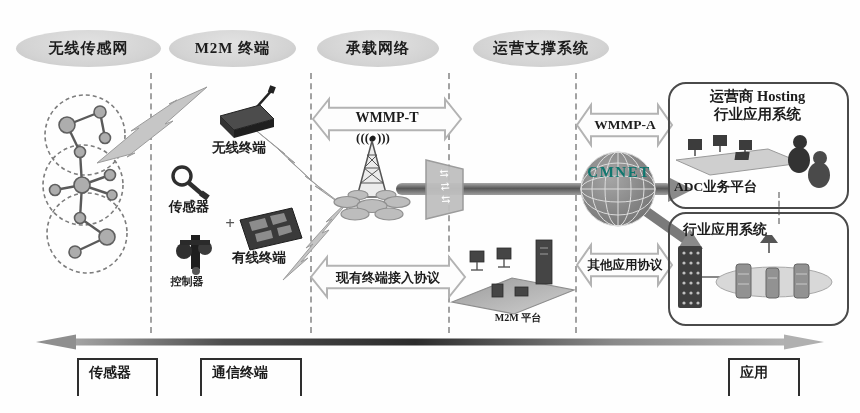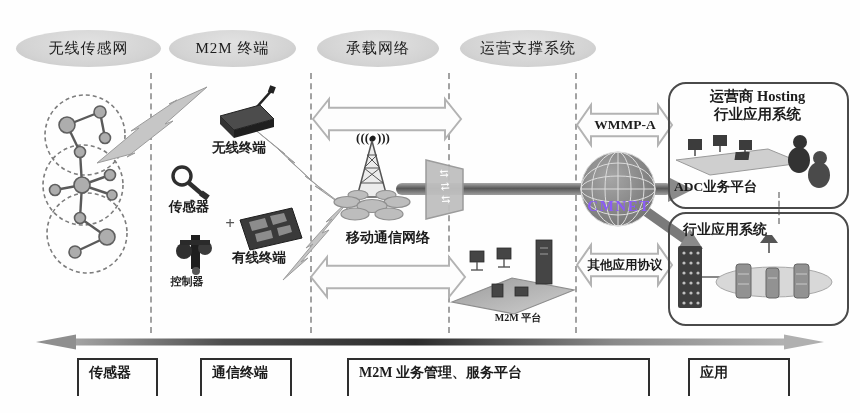--- a/index.html
+++ b/index.html
@@ -5,21 +5,21 @@
   html,body{margin:0;padding:0;background:#f4f4f4;}
   .canvas{
     position:relative;width:860px;height:413px;background:#fefefe;
     font-family:"Liberation Serif","DejaVu Serif",serif;color:#1c1c1c;
     overflow:hidden;margin:0 auto;
   }
   .ellipse{
     position:absolute;top:30px;height:37px;border-radius:50%;
     background:radial-gradient(ellipse at 50% 35%, #e2e2e2 0%, #d3d3d3 65%, #c3c3c3 100%);
     display:flex;align-items:center;justify-content:center;
-    font-weight:400;font-size:15px;z-index:4;letter-spacing:1px;
+    font-weight:700;font-size:15px;z-index:4;letter-spacing:1px;
   }
   .sep{
     position:absolute;top:73px;height:260px;width:0;
     border-left:2px dashed #a2a2a2;z-index:0;
   }
   .sep-short{position:absolute;width:0;border-left:2px dashed #a2a2a2;z-index:0;}
   .lbl{position:absolute;font-weight:700;color:#1c1c1c;z-index:5;white-space:nowrap;}
   .ctr{text-align:center;}
   svg.layer{position:absolute;left:0;top:0;z-index:1;}
   .appbox{
@@ -281,46 +281,46 @@
     <g>
       <rect x="62" y="338.5" width="736" height="7" fill="url(#gTimeline)"></rect>
       <polygon points="36,342 76,334.5 76,349.5" fill="#8f8f8f"></polygon>
       <polygon points="824,342 784,334.5 784,349.5" fill="#b0b0b0"></polygon>
     </g>
   </svg>
 
   <div class="ellipse" style="left:16px;width:145px">无线传感网</div>
   <div class="ellipse" style="left:169px;width:127px">M2M 终端</div>
   <div class="ellipse" style="left:317px;width:122px">承载网络</div>
-  <div class="ellipse" style="left:460px;width:136px">运营支撑系统</div>
+  <div class="ellipse" style="left:473px;width:136px">运营支撑系统</div>
 
   <div class="appbox" style="left:668px;top:82px;width:177px;height:123px"></div>
   <div class="appbox" style="left:668px;top:212px;width:177px;height:110px"></div>
 
+  <div class="lbl ctr" style="left:313px;top:110px;width:148px;font-size:14px">WMMP-T</div>
   <div class="lbl ctr" style="left:330px;top:130px;width:86px;font-size:13px">(((●)))</div>
   <div class="gw-arrows">
     <div>⇆</div>
     <div>⇄</div>
     <div>⇆</div>
   </div>
-  <div class="lbl ctr" style="left:328px;top:229px;width:120px;font-size:14px">移动通信网络</div>
+  <div class="lbl ctr" style="left:313px;top:269px;width:150px;font-size:13px">现有终端接入协议</div>
   <div class="lbl ctr" style="left:468px;top:311px;width:100px;font-size:10px">M2M 平台</div>
-  <div class="lbl ctr" style="left:578px;top:198px;width:82px;font-size:15px;letter-spacing:1.5px;color:#8b5cf6">CMNET</div>
+  <div class="lbl ctr" style="left:578px;top:164px;width:82px;font-size:15px;letter-spacing:1.5px;color:#0f766e">CMNET</div>
   <div class="lbl ctr" style="left:579px;top:117px;width:92px;font-size:13.5px">WMMP-A</div>
   <div class="lbl ctr" style="left:577px;top:257px;width:96px;font-size:12.5px">其他应用协议</div>
 
   <div class="lbl ctr" style="left:670px;top:87px;width:175px;font-size:14.5px;z-index:5">运营商 Hosting</div>
   <div class="lbl ctr" style="left:670px;top:105px;width:175px;font-size:14.5px;z-index:5">行业应用系统</div>
   <div class="lbl" style="left:674px;top:178px;font-size:13.5px;z-index:5">ADC业务平台</div>
   <div class="lbl" style="left:683px;top:221px;font-size:14px;z-index:5">行业应用系统</div>
 
   <div class="lbl ctr" style="left:203px;top:139px;width:72px;font-size:13.5px">无线终端</div>
   <div class="lbl ctr" style="left:158px;top:198px;width:62px;font-size:13.5px">传感器</div>
   <div class="lbl ctr" style="left:221px;top:214px;width:18px;font-size:17px;color:#555">+</div>
   <div class="lbl ctr" style="left:227px;top:249px;width:64px;font-size:13.5px">有线终端</div>
   <div class="lbl ctr" style="left:159px;top:274px;width:56px;font-size:11px">控制器</div>
 
   <div class="bottom-box" style="left:77px;width:81px">传感器</div>
-  <div class="bottom-box" style="left:200px;width:92px">通信终端</div>
-  <div class="bottom-box" style="left:347px;width:303px">M2M 业务管理、服务平台</div>
-  <div class="bottom-box" style="left:688px;width:102px">应用</div>
+  <div class="bottom-box" style="left:200px;width:102px">通信终端</div>
+  <div class="bottom-box" style="left:728px;width:72px">应用</div>
 
 </div>
 
 </body></html>

